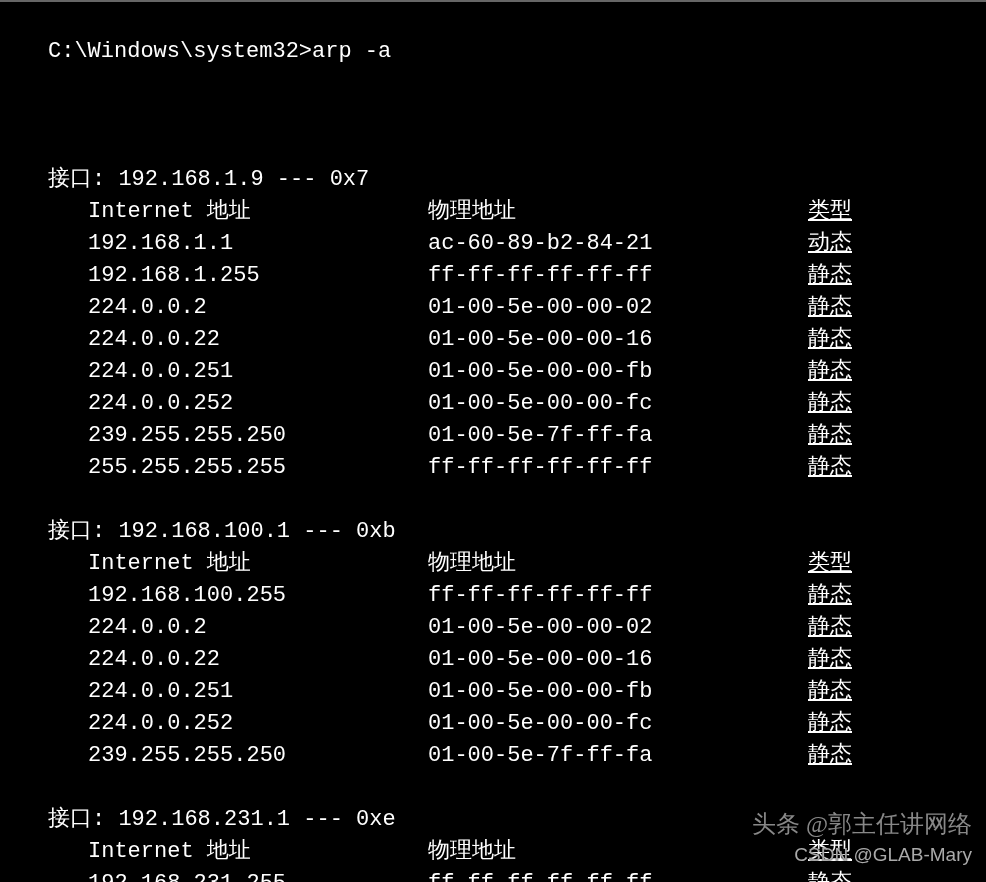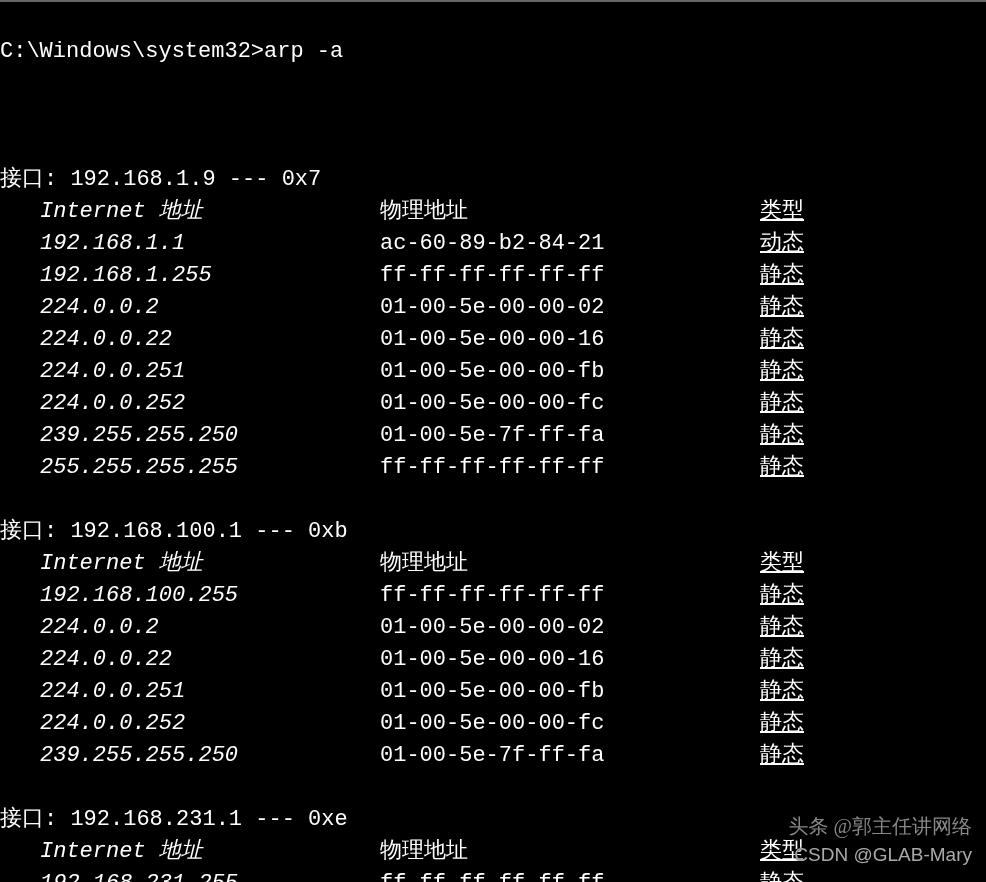--- a/index.html
+++ b/index.html
@@ -12,32 +12,32 @@
     font-family: "NSimSun", "SimSun", "Consolas", "Courier New", monospace;
     font-size: 22px;
     overflow: hidden;
     position: relative;
   }
   .terminal {
     white-space: pre;
     line-height: 32px;
     padding-top: 4px;
   }
-  .line { display: block; }
-  .col-ip   { display: inline-block; width: 340px; font-style: italic; }
+  .line { display: block; margin-left: 48px; }
+  .col-ip   { display: inline-block; width: 340px; }
   .col-mac  { display: inline-block; width: 380px; }
   .col-type { display: inline-block; text-decoration: underline; }
   .indent2 { display: inline-block; width: 40px; }
   .prompt-pad { display: inline-block; width: 0; }
   .watermark1 {
     position: absolute;
     right: 14px;
     bottom: 42px;
     color: #888;
-    font-size: 20px;
+    font-size: 24px;
     font-family: "SimSun", serif;
     text-shadow: 0 0 2px #000;
   }
   .watermark2 {
     position: absolute;
     right: 14px;
     bottom: 16px;
     color: #aaa;
     font-size: 19px;
     font-family: Arial, sans-serif;

